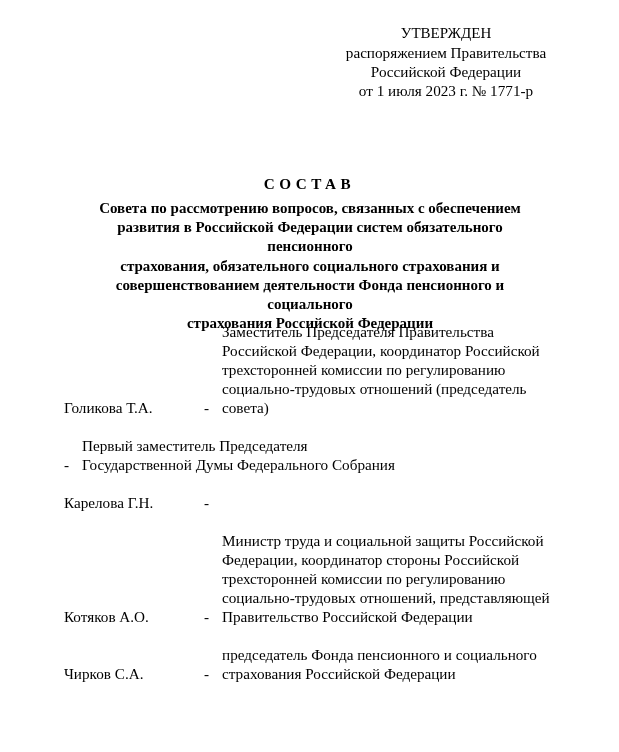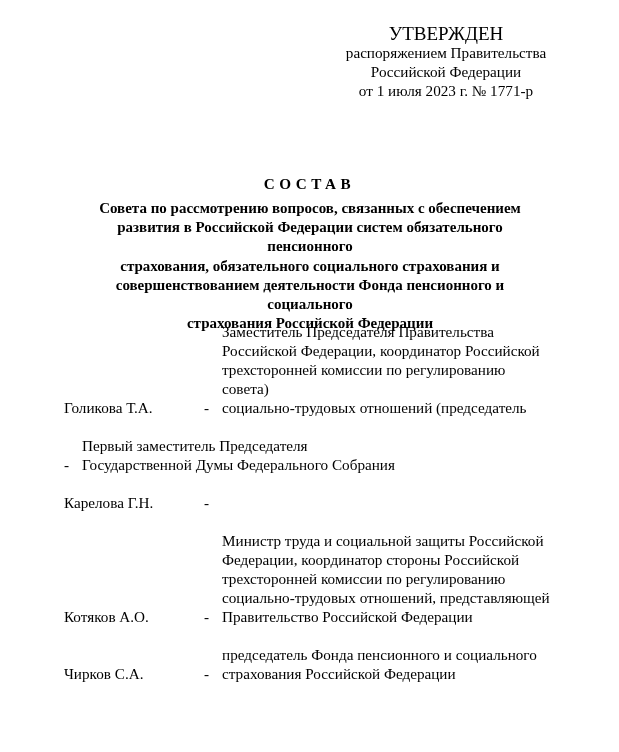--- a/index.html
+++ b/index.html
@@ -18,21 +18,21 @@
       line-height: 19px;
     }
     .approval {
       position: absolute;
       top: 24px;
       left: 330px;
       width: 232px;
       text-align: center;
     }
     .approval .approval-title {
-      font-size: 19px;
+      font-size: 15px;
     }
     .doc-heading {
       position: absolute;
       top: 174px;
       left: 0;
       width: 619px;
       text-align: center;
       font-weight: bold;
       letter-spacing: 4.5px;
       font-size: 15.2px;
@@ -98,22 +98,22 @@
 
 <div class="members">
 
   <div class="member">
     <div class="member-name">Голикова Т.А.</div>
     <div class="member-dash">-</div>
     <div class="member-role">
       <span>Заместитель Председателя Правительства</span>
       <span>Российской Федерации, координатор Российской</span>
       <span>трехсторонней комиссии по регулированию</span>
+      <span>социально-трудовых отношений (председатель</span>
       <span>совета)</span>
-      <span>социально-трудовых отношений (председатель</span>
     </div>
   </div>
 
   <div class="member">
     <div class="member-dash">-</div>
     <div class="member-role">
       <span>Первый заместитель Председателя</span>
       <span>Государственной Думы Федерального Собрания</span>
     </div>
   </div>

